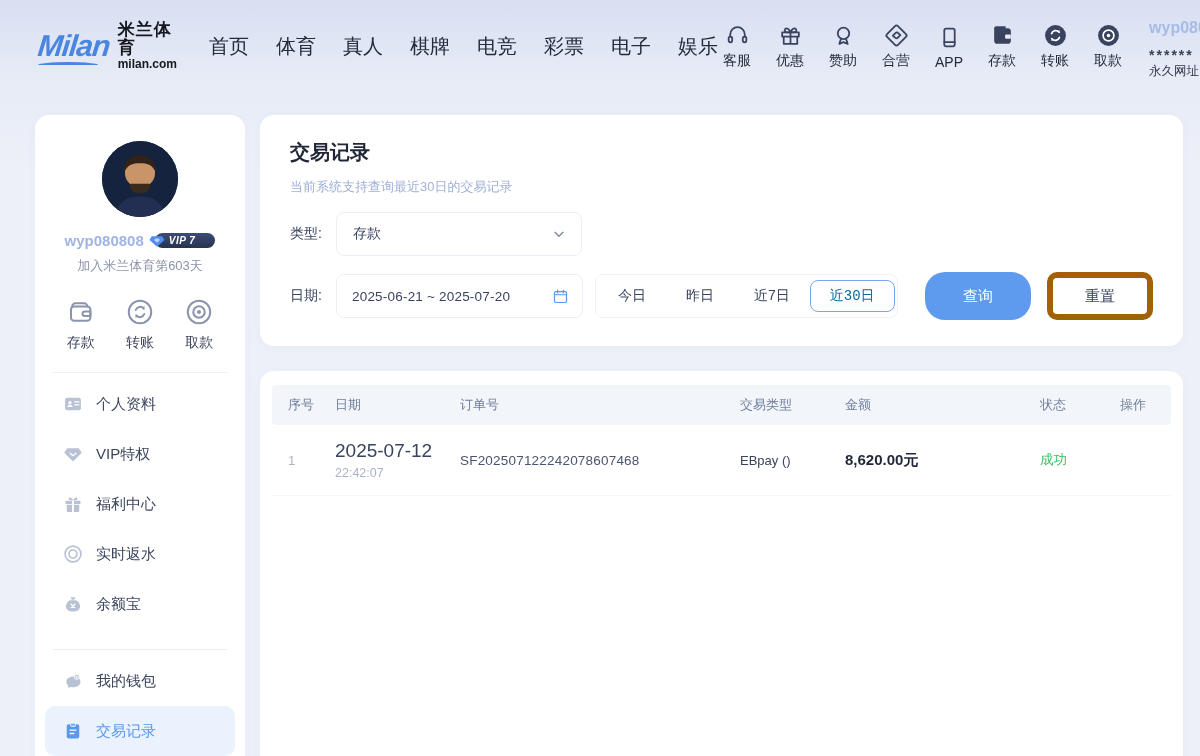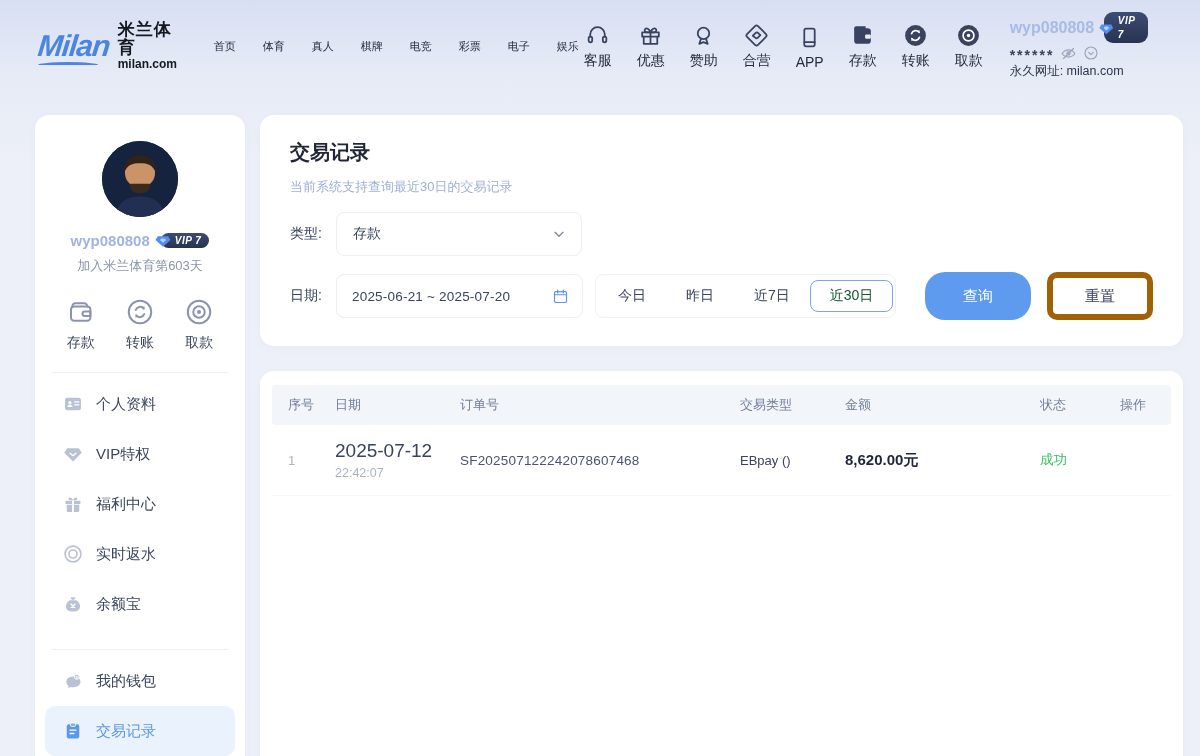--- a/index.html
+++ b/index.html
@@ -11,31 +11,31 @@
   }
   
   .navbar { height:92px; display:flex; align-items:center; padding:0 38px 0 38px; }
   .logo { display:flex; align-items:center; gap:8px; }
   .logo-script { font-size:30px; font-weight:800; font-style:italic; color:#4a86e0; letter-spacing:-1px; transform:skew(-6deg); position:relative; line-height:1; }
   .logo-script::after { content:""; position:absolute; left:2px; right:10px; bottom:-4px; height:3px; background:#4a86e0; border-radius:50% / 100% 100% 0 0; }
   .logo-cn { display:flex; flex-direction:column; line-height:1.1; }
   .logo-cn .cn { font-size:17px; font-weight:900; color:#15181f; letter-spacing:1px; }
   .logo-cn .dom { font-size:12px; font-weight:700; color:#15181f; }
   .nav-links { display:flex; gap:27px; margin-left:32px; }
-  .nav-link { font-size:11px; color:#252b3b; cursor:pointer; white-space:nowrap; }
+  .nav-link { font-size:20px; color:#252b3b; cursor:pointer; white-space:nowrap; }
   .nav-spacer { flex:1; }
   .quick-actions { display:flex; gap:15px; align-items:flex-end; margin-right:22px; }
   .qa-item { display:flex; flex-direction:column; align-items:center; gap:4px; cursor:pointer; min-width:38px; }
   .qa-item svg { width:25px; height:25px; }
   .qa-label { font-size:14px; color:#252b3b; white-space:nowrap; }
   .user-block { margin-right:14px; line-height:1.35; }
   .user-line1 { display:flex; align-items:center; gap:4px; }
   .user-name { font-size:16px; color:#a6bbe6; font-weight:600; }
   .vip-badge { display:inline-flex; align-items:center; position:relative; }
-  .vip-pill { background:linear-gradient(180deg,#3c4c74,#283350); color:#fff; font-size:10px; font-weight:800; font-style:italic; border-radius:9px; padding:2px 8px 2px 14px; margin-left:-11px; letter-spacing:.5px; }
+  .vip-pill { background:linear-gradient(180deg,#3c4c74,#283350); color:#fff; font-size:10px; font-weight:800; font-style:italic; border-radius:9px; padding:2px 20px 2px 14px; margin-left:-11px; letter-spacing:.5px; }
   .user-line2 { display:flex; align-items:center; gap:6px; margin-top:1px; }
   .masked { font-size:14px; font-weight:700; color:#394358; letter-spacing:2px; line-height:1; padding-top:4px; }
   .user-line3 { display:flex; align-items:center; gap:3px; font-size:12.5px; color:#2e3547; margin-top:1px; }
   .avatar { border-radius:50%; overflow:hidden; background:#1c2b4a; flex:0 0 auto; }
   
   .page { display:flex; align-items:flex-start; padding:23px 0 0 35px; }
   .card { background:#fff; border-radius:14px; box-shadow:0 2px 8px rgba(80,100,150,.04); }
   
   .sidebar { width:210px; height:700px; padding:26px 10px 0 10px; display:flex; flex-direction:column; align-items:center; }
   .avatar.side { width:76px; height:76px; }
@@ -59,21 +59,21 @@
   .page-title { font-size:20px; font-weight:600; color:#1f2637; }
   .page-subtitle { font-size:13px; color:#9fafd6; margin-top:12px; }
   .filter-row { display:flex; align-items:center; margin-top:16px; }
   .filter-label { font-size:14px; color:#39435f; width:46px; flex:0 0 auto; }
   .select-box { width:246px; height:44px; border:1px solid #eceff5; border-radius:8px; display:flex; align-items:center; justify-content:space-between; padding:0 14px 0 16px; cursor:pointer; background:#fff; }
   .select-value { font-size:14px; color:#39435f; }
   .date-box { width:247px; height:44px; border:1px solid #eceff5; border-radius:8px; display:flex; align-items:center; justify-content:space-between; padding:0 13px 0 15px; cursor:pointer; background:#fff; }
   .date-value { font-size:13.5px; color:#39435f; letter-spacing:.2px; }
   .range-group { display:flex; align-items:center; margin-left:12px; background:#fff; border:1px solid #f0f2f7; border-radius:8px; height:44px; padding:0 2px; }
   .range-item { padding:0 19px; font-size:14px; color:#39435f; height:32px; display:flex; align-items:center; border:1px solid transparent; border-radius:8px; cursor:pointer; white-space:nowrap; }
-  .range-item.active { border-color:#7aa6f0; color:#14532d; }
+  .range-item.active { border-color:#7aa6f0; color:#0369a1;font-family:Liberation Mono, monospace; }
   .filter-btns { margin-left:auto; display:flex; gap:16px; }
   .btn { height:48px; width:106px; display:flex; align-items:center; justify-content:center; font-size:15px; cursor:pointer; }
   .btn-primary { background:#5e9bee; color:#fff; border-radius:20px; border:none; }
   .btn-plain { background:#fff; color:#39435f; border:6px solid #a16207; border-radius:10px; }
   
   .table-card { margin-top:25px; padding:14px 12px; height:470px; }
   .tbl-grid { display:grid; grid-template-columns:47px 125px 280px 105px 195px 80px 1fr; align-items:center; }
   .tbl-head { background:#f2f5fa; border-radius:4px; height:40px; padding:0 0 0 16px; }
   .tbl-head .th { font-size:13px; color:#707e9c; }
   .tbl-row { padding:13px 0 13px 16px; border-bottom:1px solid #f5f7fb; }

